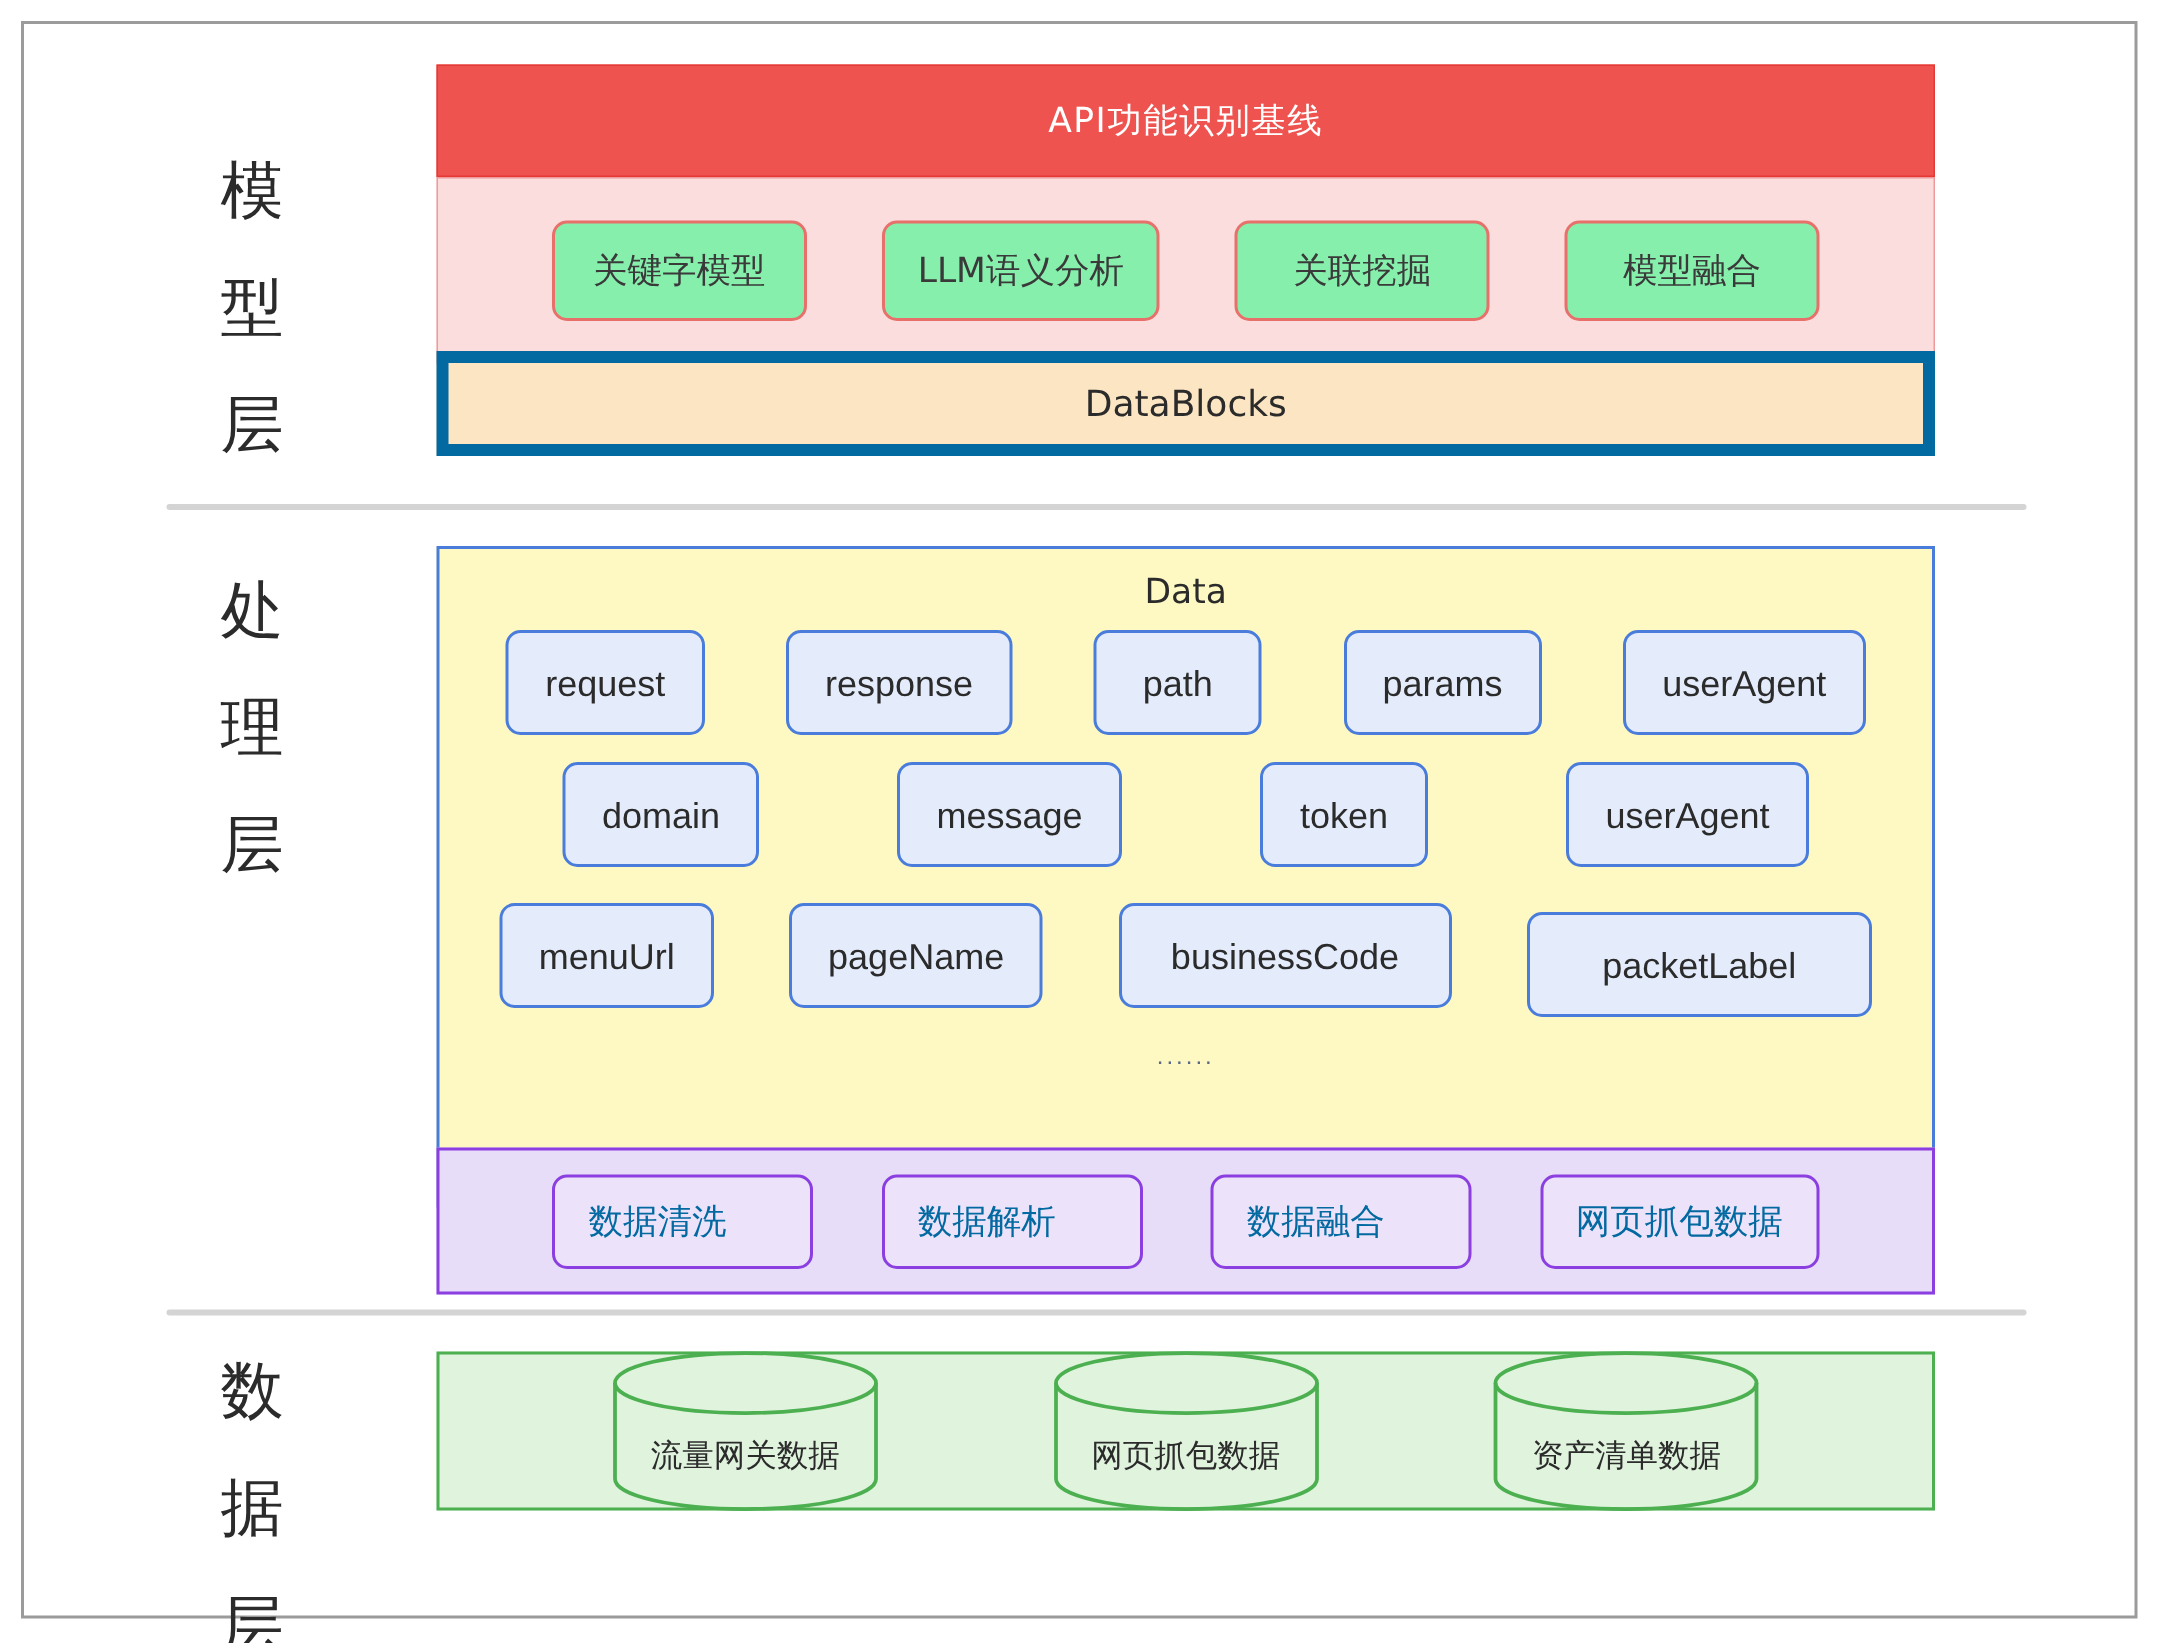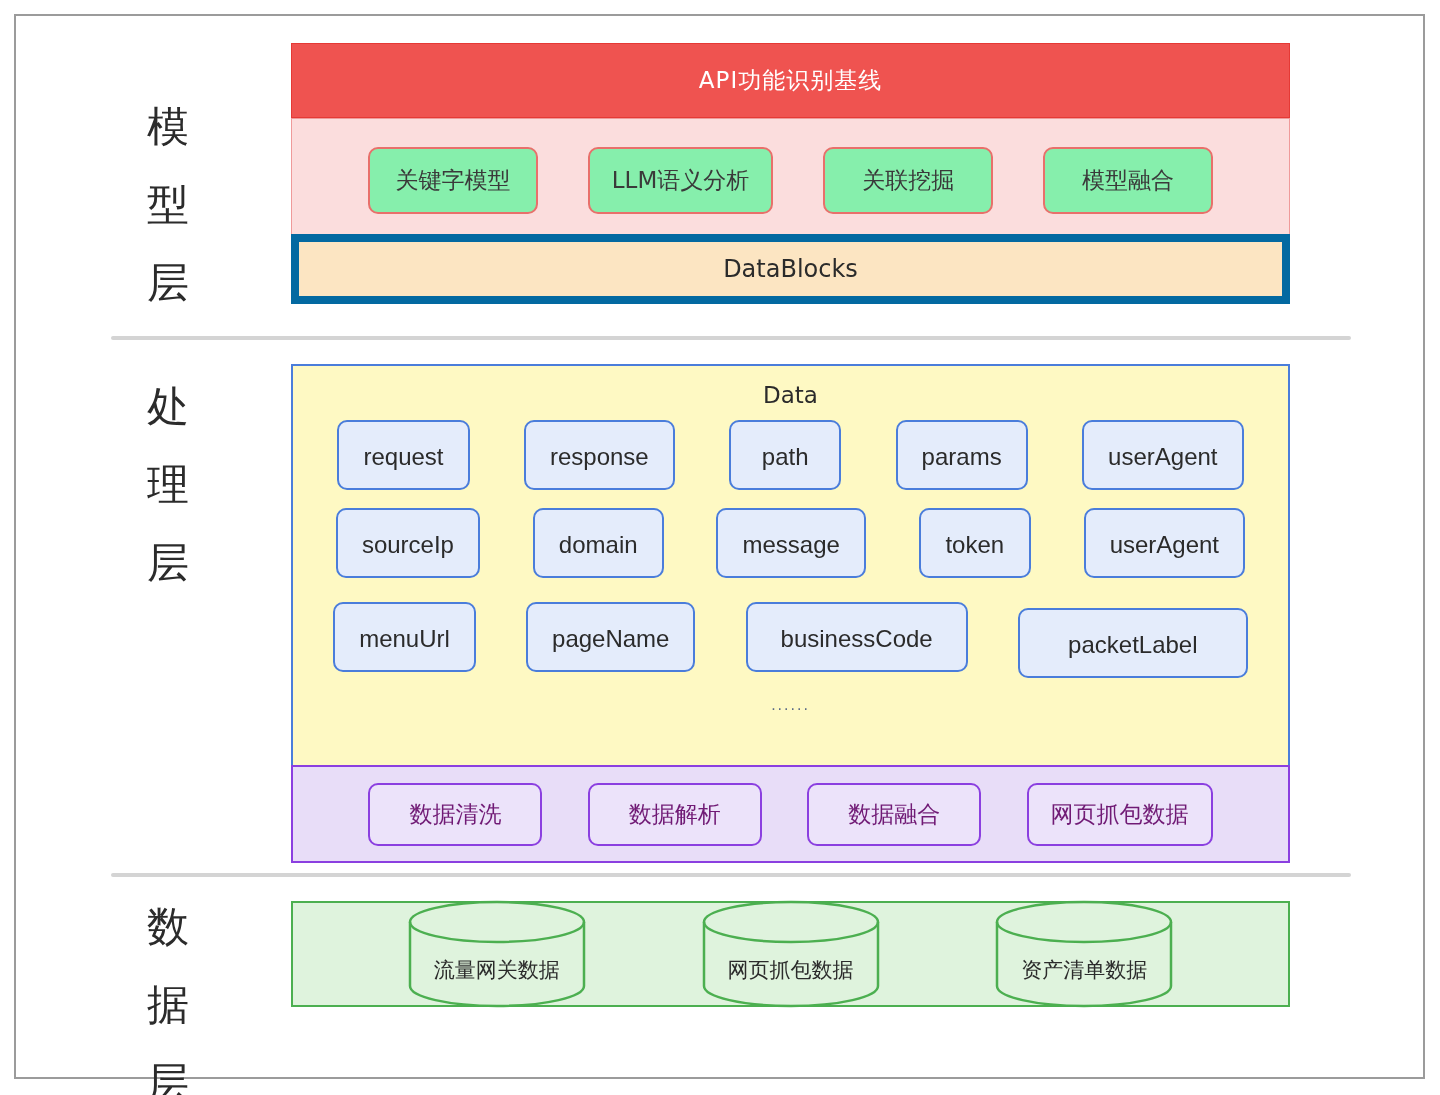--- a/index.html
+++ b/index.html
@@ -170,25 +170,24 @@
     border: 2px solid #8b3fe0;
     display: flex;
     align-items: center;
     justify-content: space-evenly;
     padding: 0 30px;
   }
   .process-chip {
     background: #ece3fa;
     border: 2px solid #8b3fe0;
     border-radius: 10px;
-    color: #701a75;
+    color: #0369a1;
     font-size: 23px;
     padding: 14px 22px;
     min-width: 126px;
-    text-align: center;
     font-family: "DejaVu Sans", "Liberation Sans", sans-serif;
   }
 
   
   #data-source-panel {
     top: 885px;
     height: 106px;
     background: #dff3dd;
     border: 2px solid #4caf50;
     display: flex;
@@ -256,21 +255,20 @@
 
     <div class="field-row">
       <div class="field-chip">request</div>
       <div class="field-chip">response</div>
       <div class="field-chip">path</div>
       <div class="field-chip">params</div>
       <div class="field-chip">userAgent</div>
     </div>
 
     <div class="field-row">
-      <div class="field-chip">sourceIp</div>
       <div class="field-chip">domain</div>
       <div class="field-chip">message</div>
       <div class="field-chip">token</div>
       <div class="field-chip">userAgent</div>
     </div>
 
     <div class="field-row">
       <div class="field-chip">menuUrl</div>
       <div class="field-chip">pageName</div>
       <div class="field-chip wide">businessCode</div>

